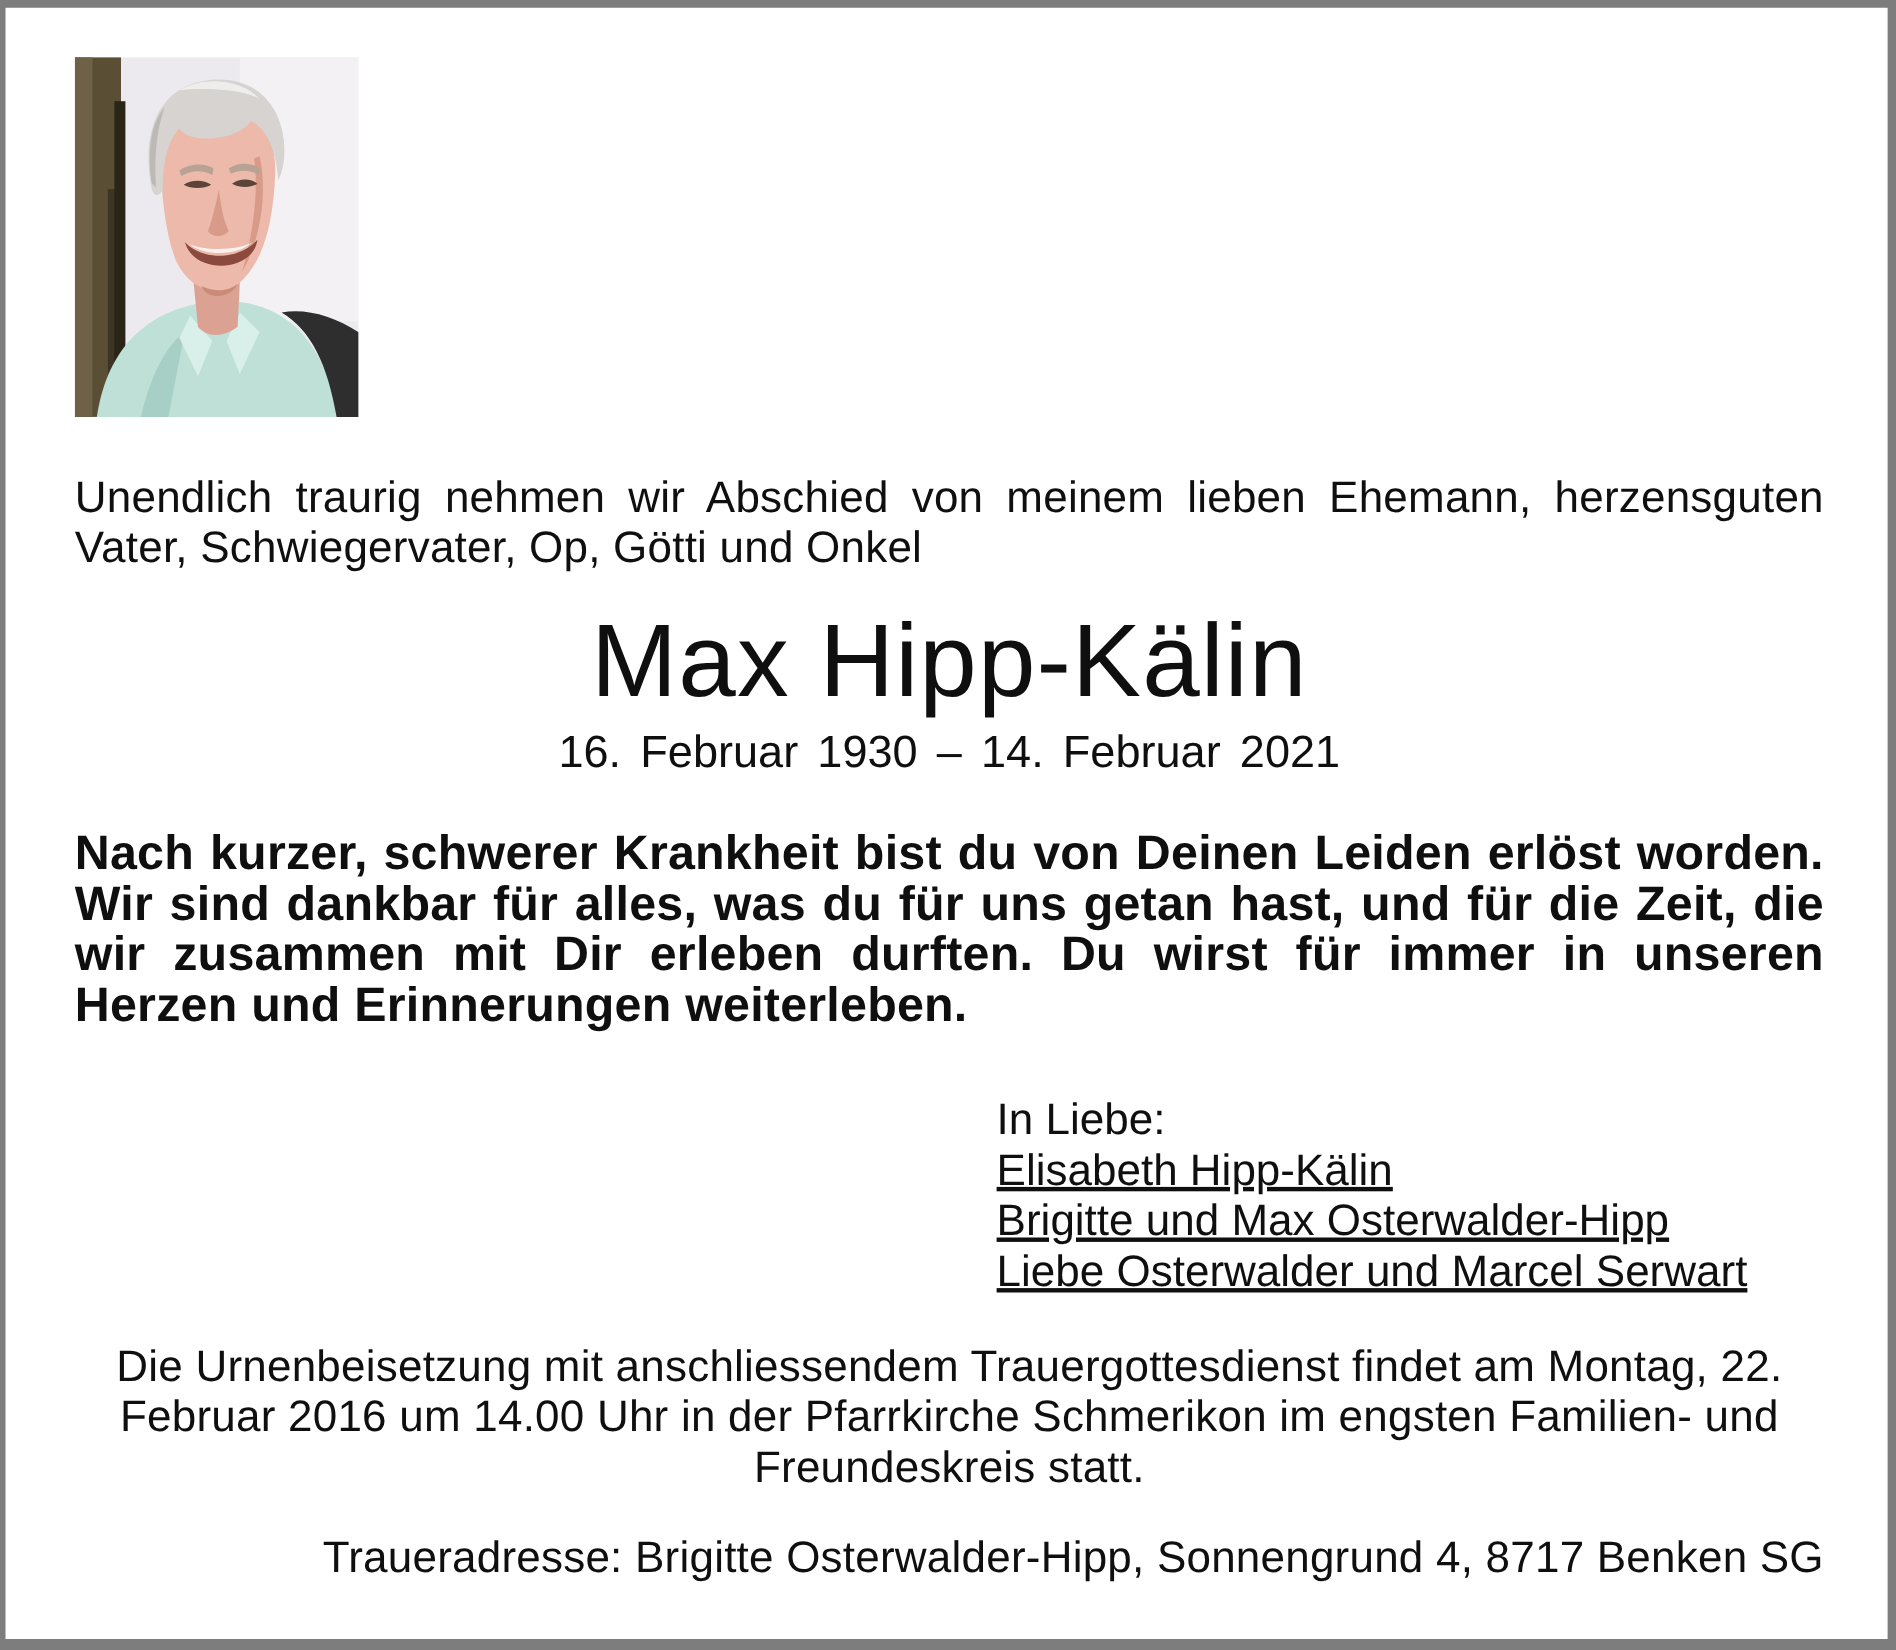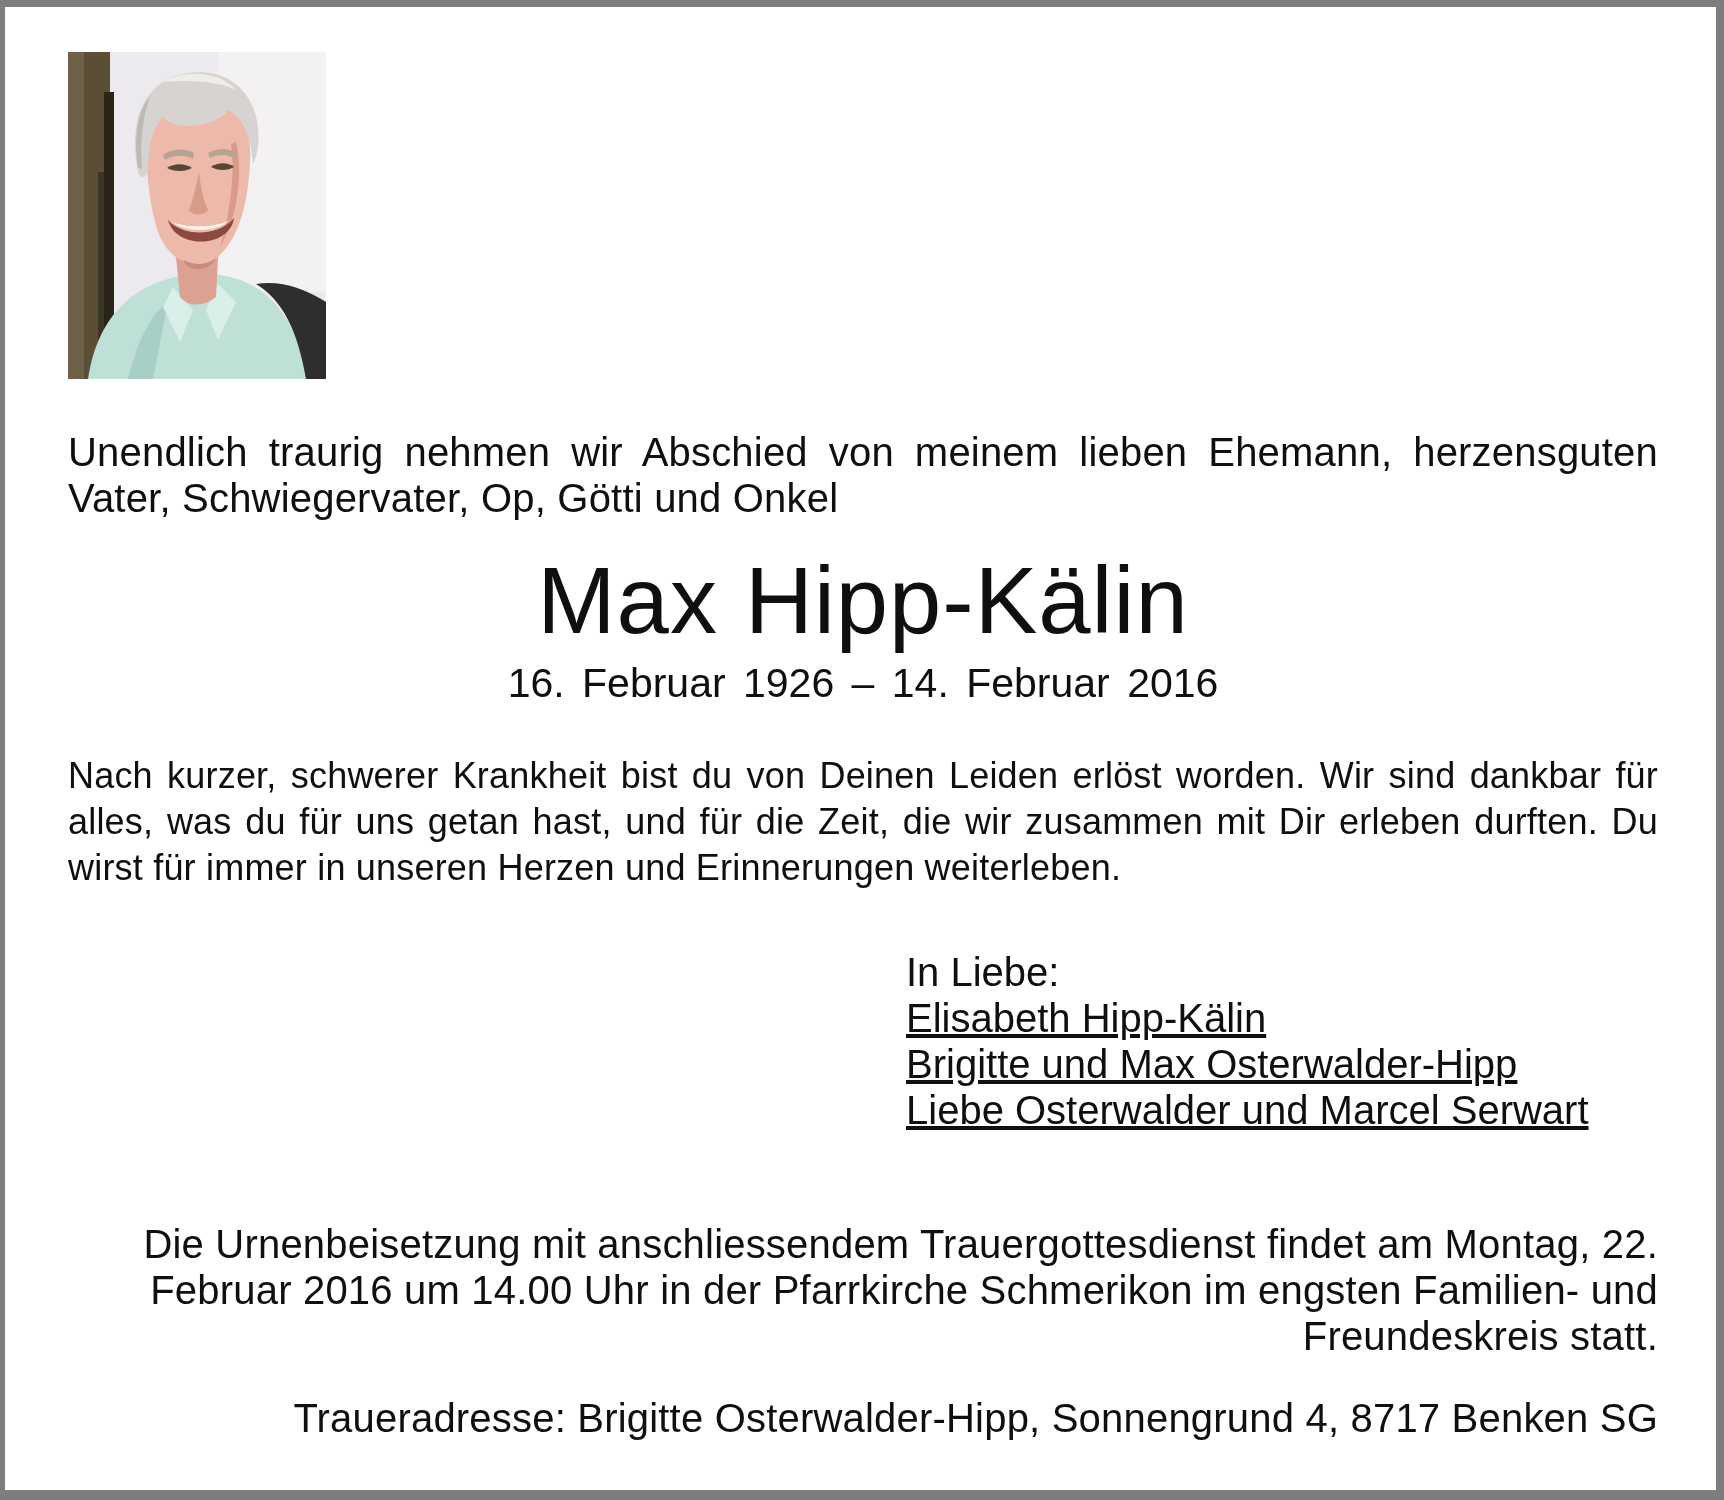--- a/index.html
+++ b/index.html
@@ -53,42 +53,43 @@
   }
   .dates {
     margin-top: 6px;
     font-size: 41px;
     line-height: 48px;
     text-align: center;
     word-spacing: 6px;
   }
   .body-text {
     margin-top: 46px;
-    font-size: 36px;
+    font-size: 44px;
     line-height: 46px;
     text-align: justify;
     letter-spacing: 0.2px;
+    font-weight: bold;
   }
   .liebe-block {
     margin-top: 58px;
     margin-left: 838px;
     font-size: 40px;
     line-height: 46px;
   }
   .liebe-heading {
   }
   .mourner {
     margin: 0;
     text-decoration: underline;
   }
   .funeral {
-    margin-top: 88px;
+    margin-top: 40px;
     font-size: 40px;
     line-height: 46px;
-    text-align: right;
+    text-align: center;
     letter-spacing: 0.2px;
   }
   .address {
     margin-top: 36px;
     font-size: 40px;
     line-height: 46px;
     text-align: right;
     letter-spacing: 0.2px;
   }
 </style>
@@ -136,21 +137,21 @@
       <path d="M100 168 C115 185 150 185 166 166 C162 196 108 198 100 168 Z" fill="#8c4a3e"></path>
       <path d="M104 170 C118 181 148 181 162 168 C148 176 118 176 104 170 Z" fill="#f6f3ef"></path>
 
       <path d="M115 208 C128 214 140 213 148 206 C142 220 120 221 115 208 Z" fill="#c98b7a"></path>
     </svg>
 
     <p class="intro">Unendlich traurig nehmen wir Abschied von meinem lieben Ehemann, herzensguten Vater, Schwiegervater, Op, Götti und Onkel</p>
 
     <h1 class="name">Max Hipp-Kälin</h1>
 
-    <p class="dates">16. Februar 1926 – 14. Februar 2016</p>
+    <p class="dates">16. Februar 1930 – 14. Februar 2021</p>
 
     <p class="body-text">Nach kurzer, schwerer Krankheit bist du von Deinen Leiden erlöst worden. Wir sind dankbar für alles, was du für uns getan hast, und für die Zeit, die wir zusammen mit Dir erleben durften. Du wirst für immer in unseren Herzen und Erinnerungen weiterleben.</p>
 
     <div class="liebe-block">
       <p class="liebe-heading">In Liebe:</p>
       <p class="mourner">Elisabeth Hipp-Kälin</p>
       <p class="mourner">Brigitte und Max Osterwalder-Hipp</p>
       <p class="mourner">Liebe Osterwalder und Marcel Serwart</p>
     </div>
 

